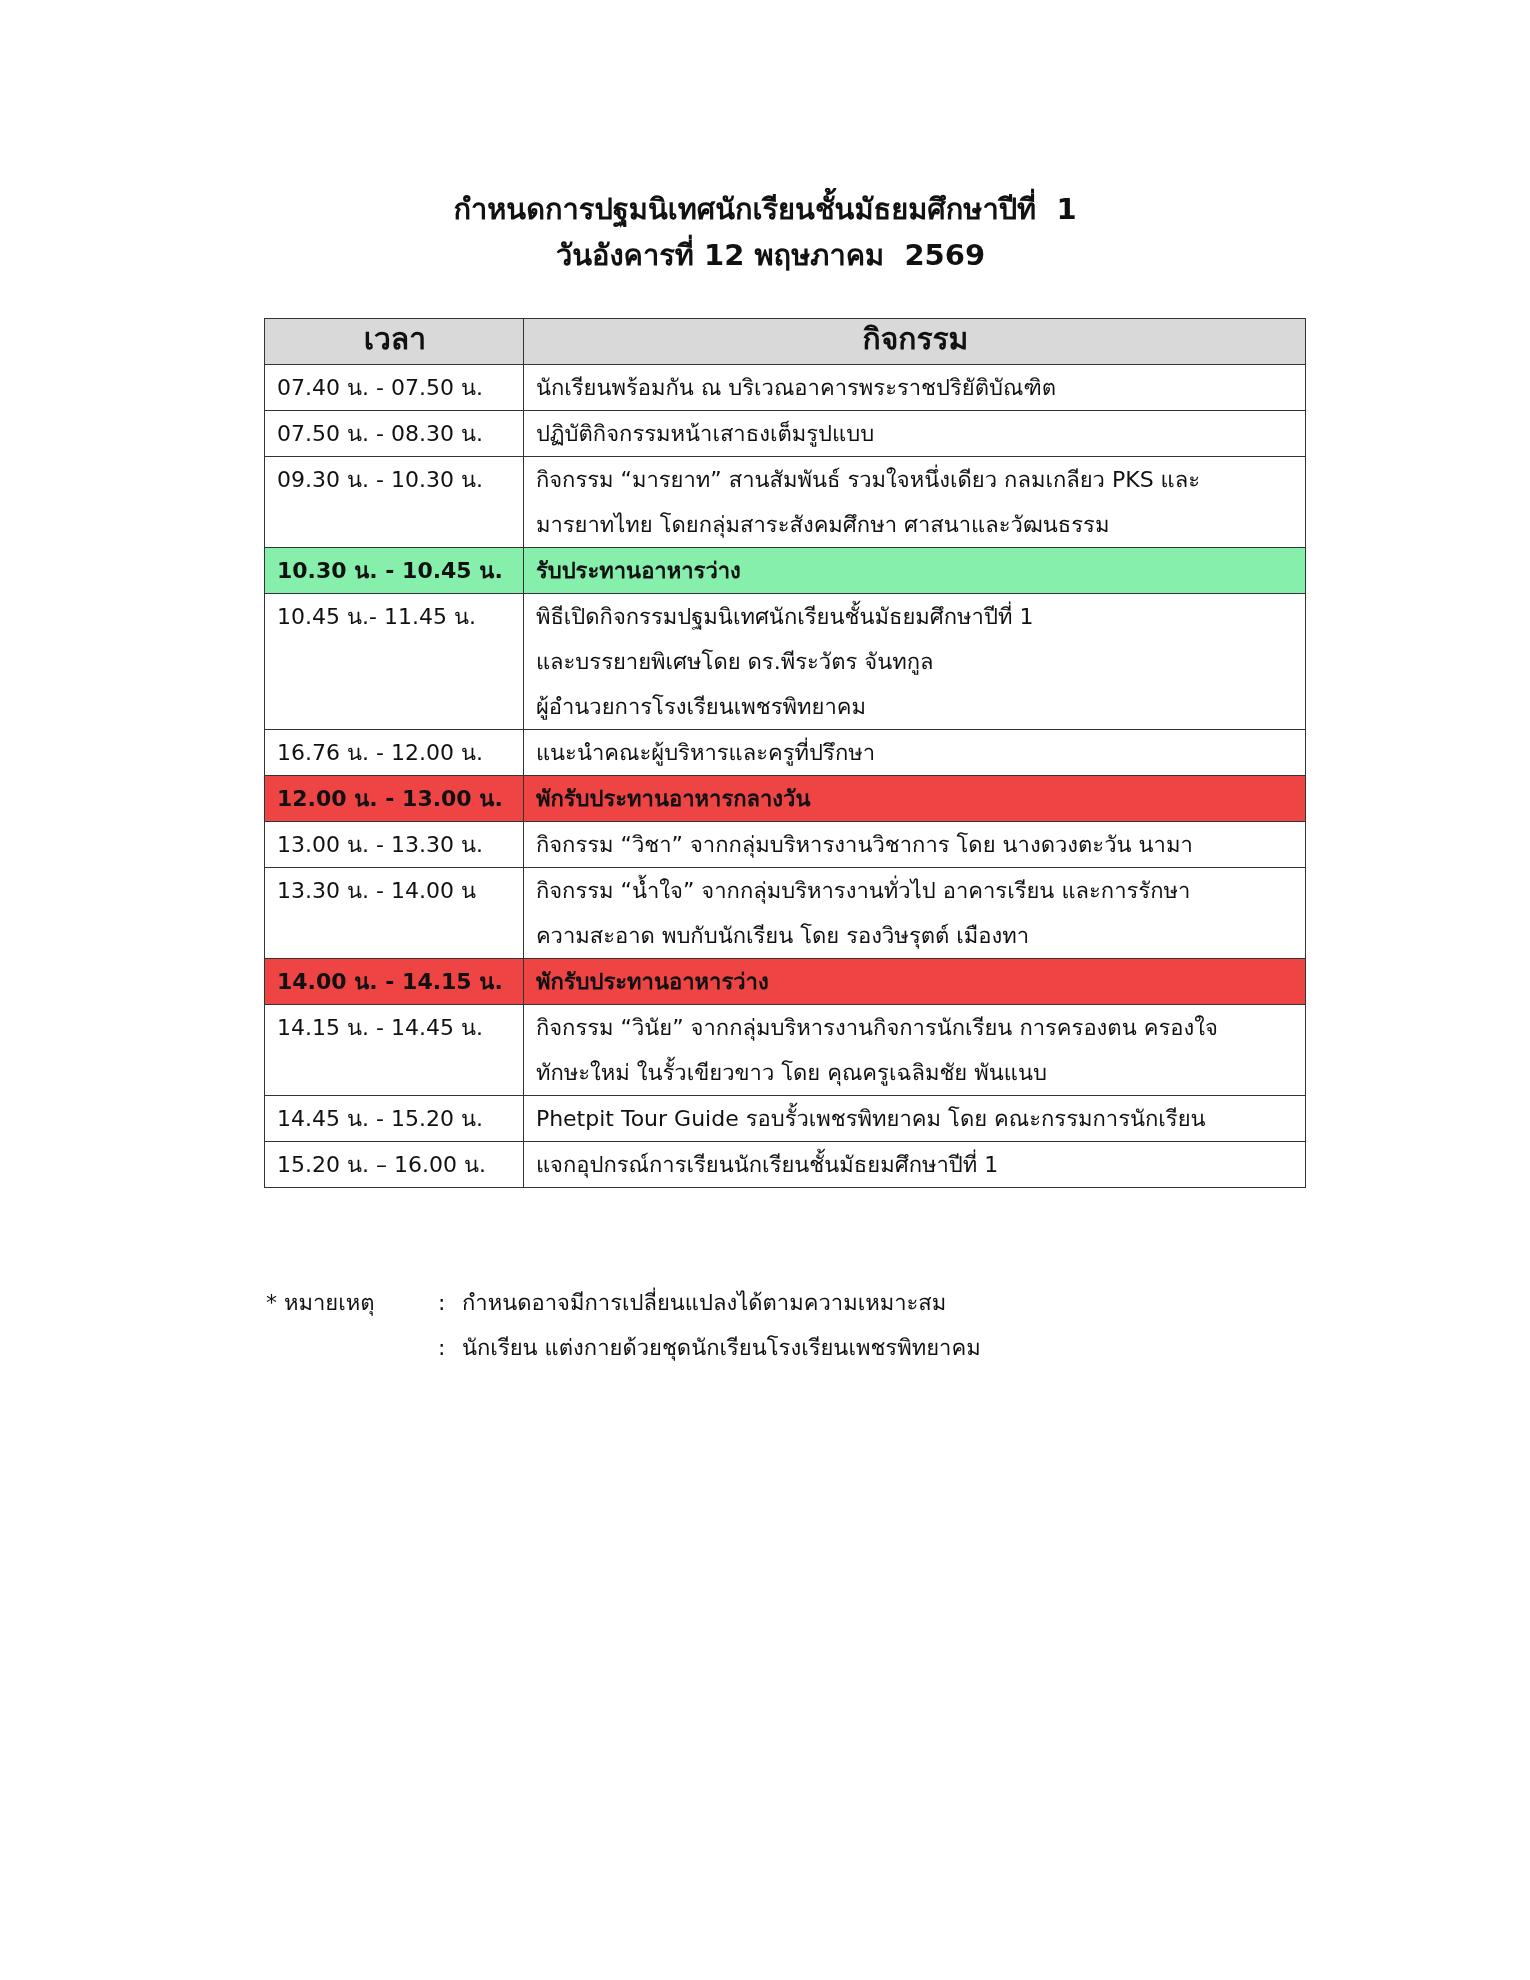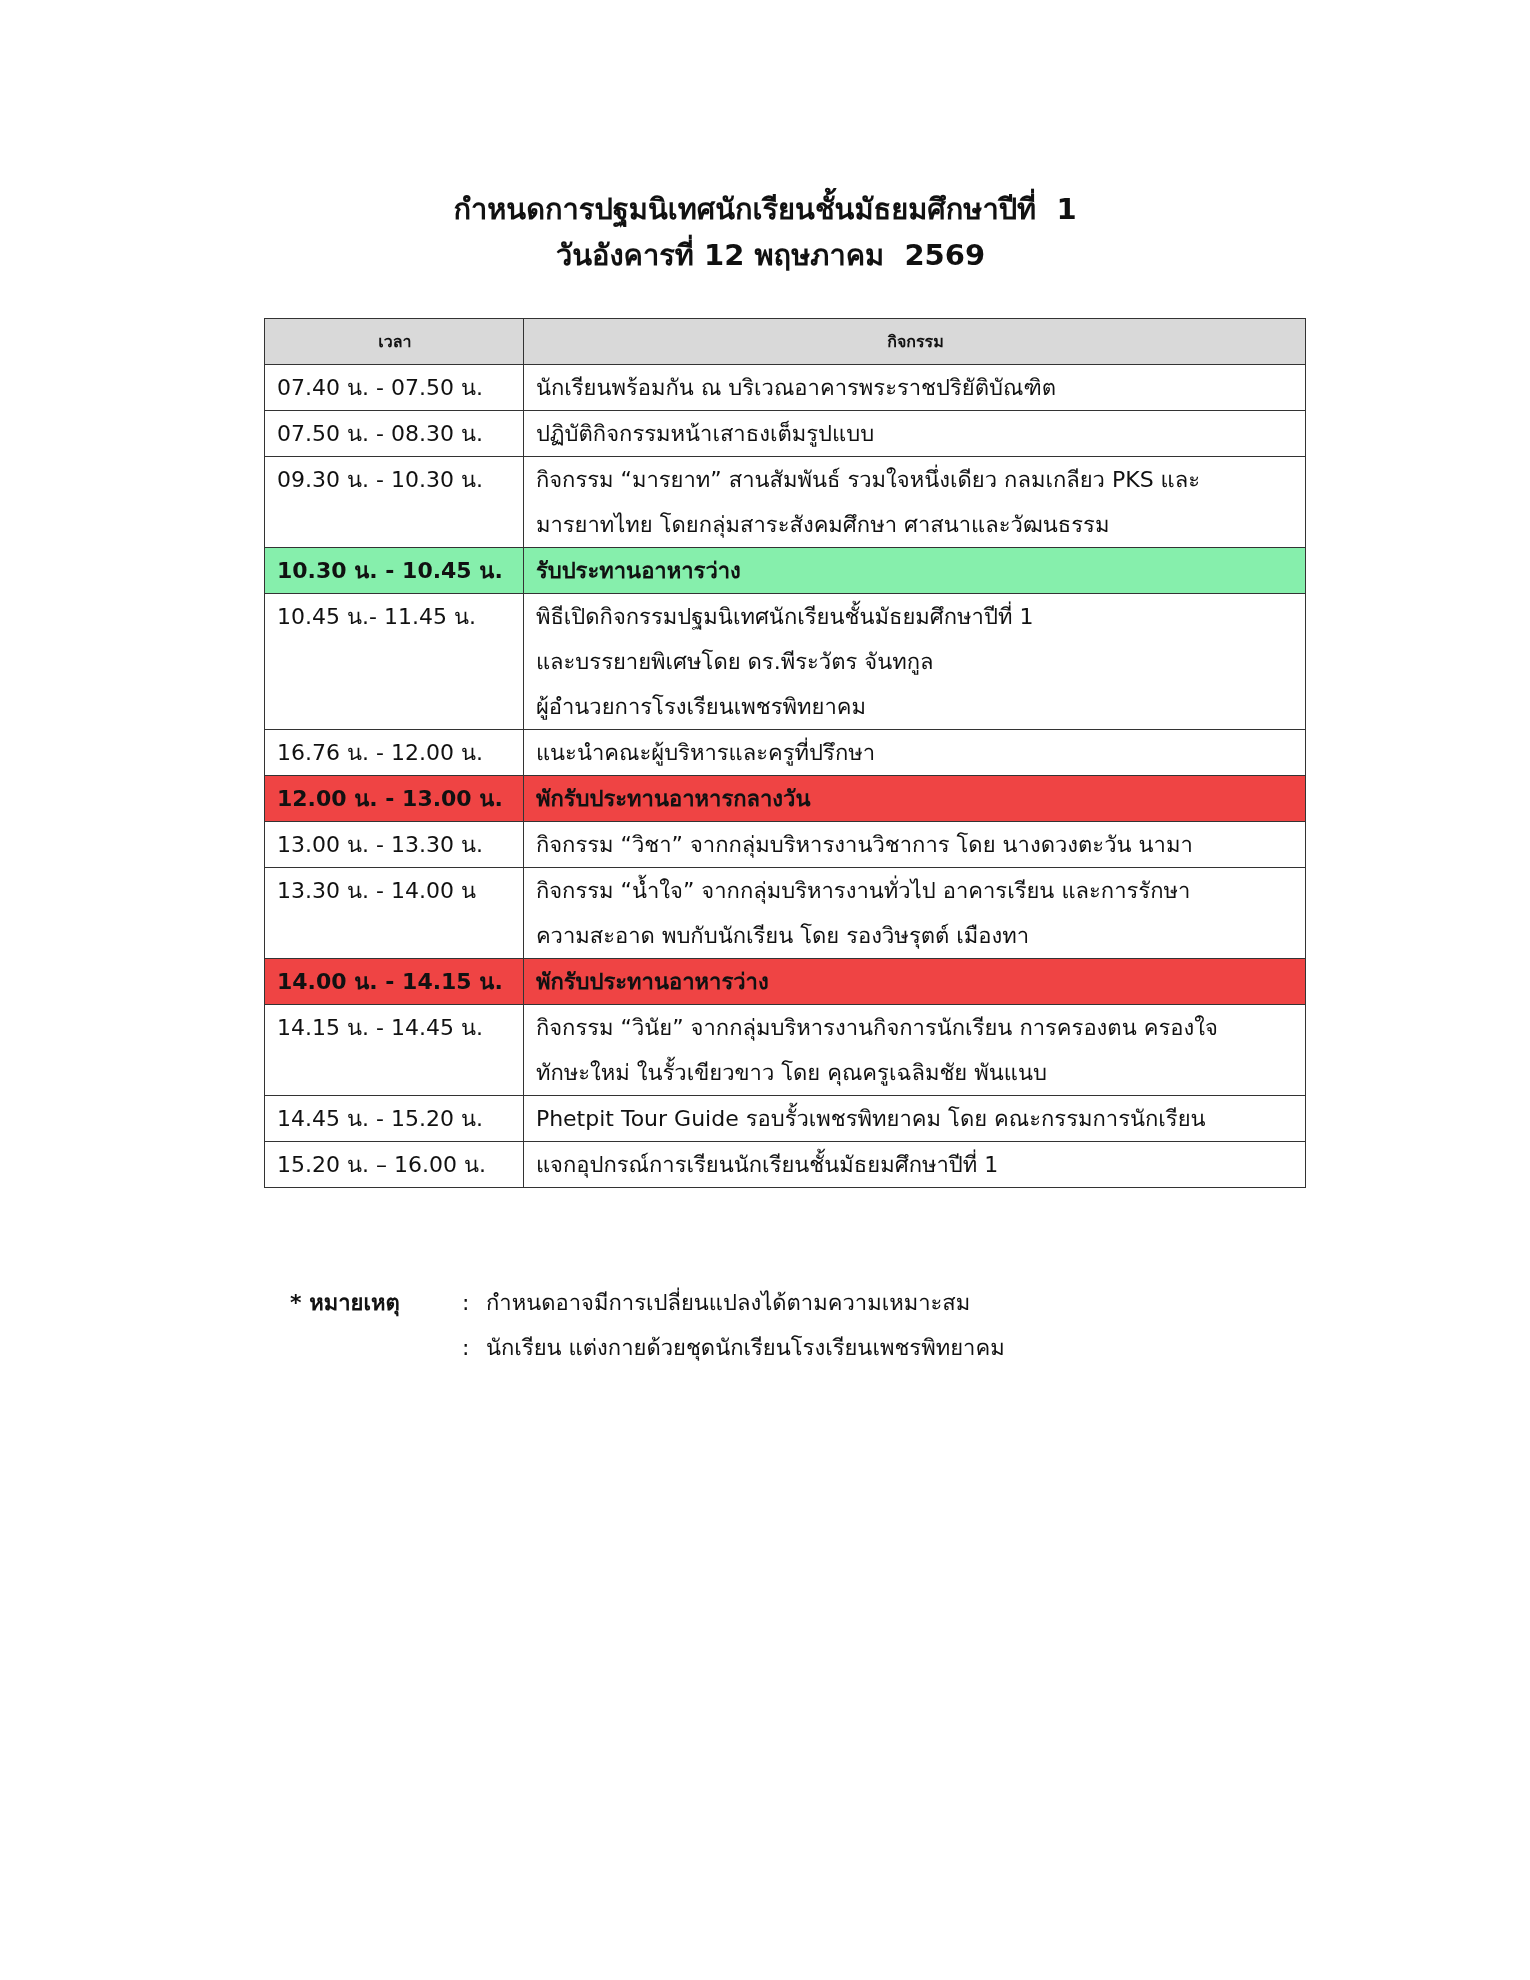--- a/index.html
+++ b/index.html
@@ -45,21 +45,22 @@
       vertical-align: top;
       text-align: left;
     }
     table.schedule th {
       background: #d9d9d9;
       font-weight: bold;
       text-align: center;
       height: 45px;
       line-height: 45px;
       vertical-align: middle;
-      font-size: 16px;
+      font-size: 30px;
+      font-family: Liberation Mono, monospace;
     }
     col.c-time { width: 259px; }
     col.c-act { width: 783px; }
     td .line {
       display: block;
       line-height: 45px;
       height: 45px;
       white-space: nowrap;
     }
     td.time { white-space: nowrap; }
@@ -71,23 +72,22 @@
       left: 266px;
       font-size: 22px;
     }
     .note-row {
       display: flex;
       height: 45px;
       line-height: 45px;
     }
     .note-label {
       width: 172px;
-      font-weight: bold;
+      font-weight: normal;
       white-space: nowrap;
-      margin-left: 24px;
     }
     .note-colon { width: 24px; }
     .note-text { white-space: nowrap; }
   </style>
 </head>
 <body>
 
 <div class="title-block">
   <div class="title-line l1">กำหนดการปฐมนิเทศนักเรียนชั้นมัธยมศึกษาปีที่  1</div>
   <div class="title-line l2">วันอังคารที่ 12 พฤษภาคม  2569</div>

